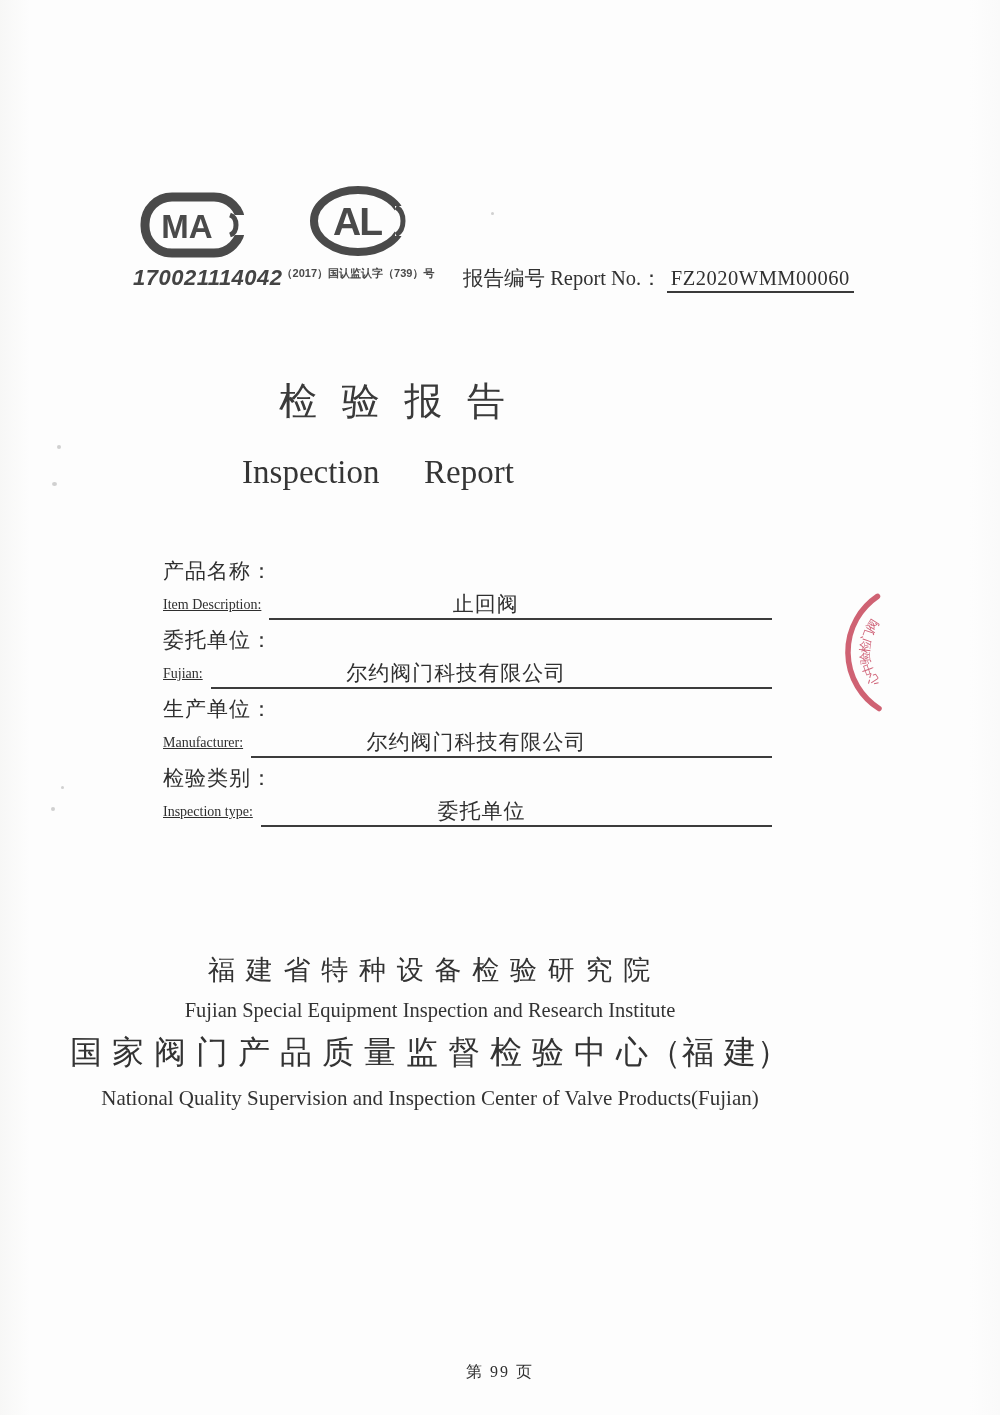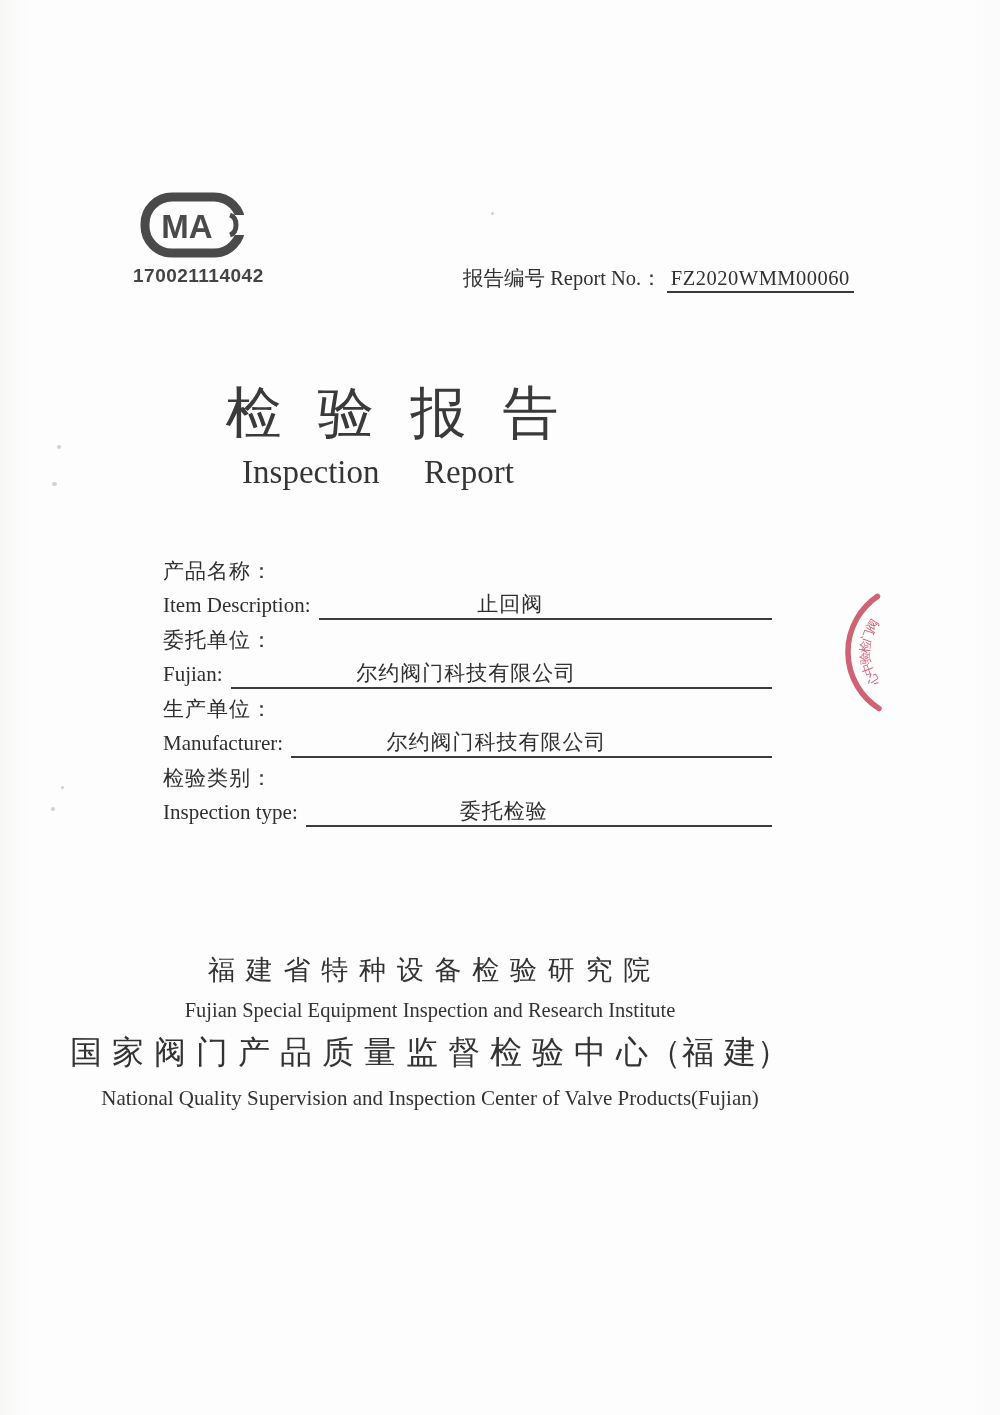--- a/index.html
+++ b/index.html
@@ -14,58 +14,59 @@
   }
   .page {
     position: absolute; inset: 0;
     background: linear-gradient(90deg, #f7f7f6 0%, #fdfdfd 3%, #fdfdfd 97%, #fafafa 100%);
   }
   
   .cma-wrap { position: absolute; left: 133px; top: 192px; width: 120px; text-align: center; }
   .cma-number {
     margin-top: 3px;
     font-family: "Liberation Sans", "DejaVu Sans", sans-serif;
-    font-weight: bold; font-size: 19px; letter-spacing: 0.5px; color: #444;
+    font-weight: bold; font-size: 22px; letter-spacing: 0.5px; color: #444;
     white-space: nowrap;
+    font-style: italic;
   }
   .cal-wrap { position: absolute; left: 278px; top: 186px; width: 160px; text-align: center; }
   .cal-caption {
     margin-top: 4px;
     font-family: "Liberation Sans", "DejaVu Sans", sans-serif;
     font-weight: bold; font-size: 11px; color: #4a4a4a;
     white-space: nowrap; letter-spacing: 0px;
   }
   .report-no {
     position: absolute; left: 463px; top: 264px;
     font-size: 20.5px; color: #313131; white-space: nowrap;
   }
   .report-no .value {
     display: inline-block; min-width: 186px; text-align: center;
     border-bottom: 2px solid #3a3a3a; padding: 0 4px 1px 4px;
     letter-spacing: 0.5px;
   }
   
   .title-cn {
     position: absolute; top: 376px; left: 0; width: 864px;
-    text-align: center; font-size: 56px; color: #3a3a3a;
+    text-align: center; font-size: 38px; color: #3a3a3a;
     letter-spacing: 0.65em; padding-left: 0.65em; padding-right: 80px;
     white-space: nowrap;
   }
   .title-en {
     position: absolute; top: 454px; left: 0; width: 836px;
     text-align: center; font-size: 33px; color: #353535;
     word-spacing: 1.1em; padding-right: 80px;
     white-space: nowrap;
   }
   
   .fields { position: absolute; left: 163px; top: 556px; width: 609px; }
   .field { height: 69px; margin-bottom: 0; }
   .field .cn { font-size: 21px; color: #2f2f2f; line-height: 30px; letter-spacing: 1px; }
   .field .row { display: flex; align-items: flex-end; height: 34px; }
-  .field .en { font-size: 21px; color: #2f2f2f; white-space: nowrap; line-height: 30px; }
+  .field .en { font-size: 14px; color: #2f2f2f; white-space: nowrap; line-height: 30px; text-decoration: underline; }
   .field .line {
     flex: 1; margin-left: 8px;
     border-bottom: 2px solid #3c3c3c;
     display: flex; justify-content: center;
     padding-right: 70px; padding-bottom: 0px;
     font-size: 21px; color: #2f2f2f; letter-spacing: 1px;
     line-height: 28px; white-space: nowrap;
   }
   
   .institute { position: absolute; top: 952px; left: 0; width: 884px; text-align: center; padding-right: 72px; padding-left: 48px; }
@@ -96,20 +97,29 @@
   <div class="cma-wrap">
     <svg width="106" height="66" viewBox="0 0 106 66">
       <rect x="5" y="5" width="96" height="56" rx="27" ry="27" fill="none" stroke="#4a4a4a" stroke-width="9"></rect>
       <rect x="88" y="23" width="18" height="20" fill="#fdfdfd"></rect>
       <path d="M 90 23 q 6 2 6 10 q 0 8 -6 10" fill="none" stroke="#4a4a4a" stroke-width="5"></path>
       <text x="47" y="46" text-anchor="middle" font-family="Liberation Sans, DejaVu Sans, sans-serif" font-size="33" font-weight="800" fill="#4a4a4a">MA</text>
     </svg>
     <div class="cma-number">170021114042</div>
   </div>
 
+  <div class="cal-wrap">
+    <svg width="100" height="72" viewBox="0 0 100 72">
+      <ellipse cx="50" cy="35" rx="44" ry="31" fill="none" stroke="#4a4a4a" stroke-width="8"></ellipse>
+      <rect x="87" y="20" width="13" height="30" fill="#fdfdfd"></rect>
+      <path d="M 88 21 q 7 4 7 14 q 0 10 -7 14" fill="none" stroke="#4a4a4a" stroke-width="5"></path>
+      <text x="49" y="49" text-anchor="middle" font-family="Liberation Sans, DejaVu Sans, sans-serif" font-size="39" font-weight="800" fill="#4a4a4a" letter-spacing="-2">AL</text>
+    </svg>
+    <div class="cal-caption">（2017）国认监认字（739）号</div>
+  </div>
 
   <div class="report-no">
     <span>报告编号 Report No.：</span>
     <span class="value">FZ2020WMM00060</span>
   </div>
 
   <div class="title-cn">检验报告</div>
   <div class="title-en">Inspection Report</div>
 
   <div class="fields">
@@ -142,21 +152,21 @@
             <span>尔约阀门科技有限公司</span>
           </span>
       </div>
     </div>
 
     <div class="field">
       <div class="cn">检验类别：</div>
       <div class="row">
         <span class="en">Inspection type:</span>
         <span class="line">
-            <span>委托检验</span>
+            <span>委托单位</span>
           </span>
       </div>
     </div>
 
   </div>
 
   <div class="institute">
     <div class="inst-cn1">福 建 省 特 种 设 备 检 验 研 究 院</div>
     <div class="inst-en1">Fujian Special Equipment Inspection and Research Institute</div>
     <div class="inst-cn2">国 家 阀 门 产 品 质 量 监 督 检 验 中 心（福 建）</div>
@@ -168,20 +178,21 @@
     <g font-family="Liberation Serif, DejaVu Serif, serif" font-size="12.5" fill="#c5405a" opacity="0.8" text-anchor="middle">
       <text transform="translate(46 52.6) rotate(-58)">阀</text>
       <text transform="translate(41.5 62) rotate(-71)">门</text>
       <text transform="translate(39.3 72.2) rotate(-84)">检</text>
       <text transform="translate(39.3 82.6) rotate(-97)">验</text>
       <text transform="translate(41.8 92.7) rotate(-110)">中</text>
       <text transform="translate(46.4 102.1) rotate(-123)">心</text>
     </g>
   </svg>
 
+  <div class="footer">第 99 页</div>
 
   <div class="speck s1"></div>
   <div class="speck s2"></div>
   <div class="speck s3"></div>
   <div class="speck s4"></div>
   <div class="speck s5"></div>
 
 </div>
 
 </body></html>

